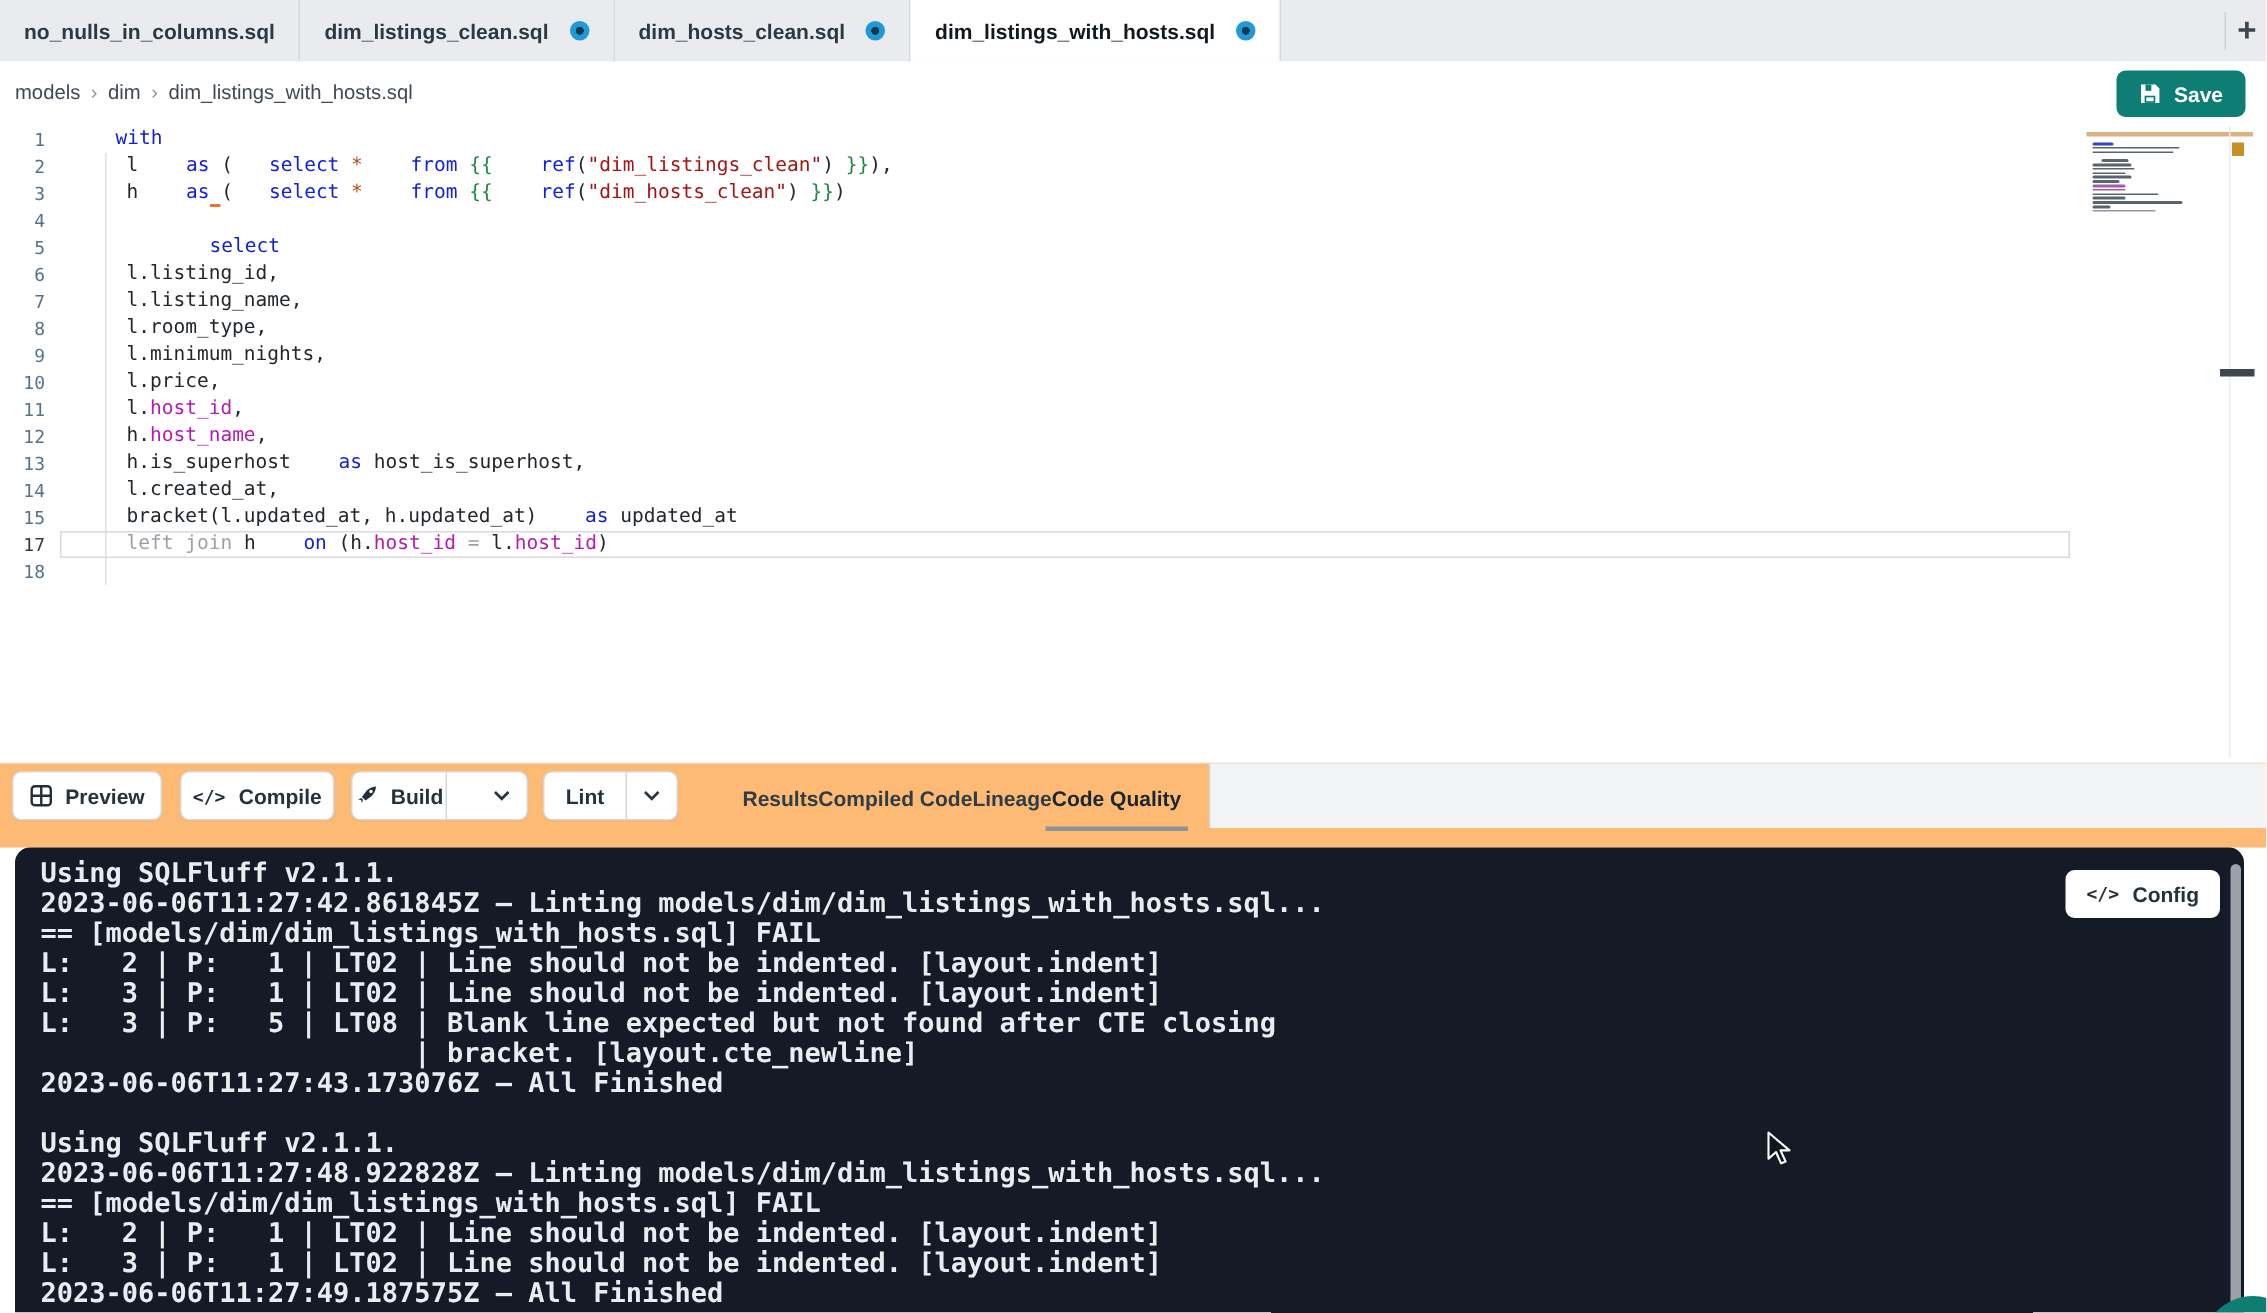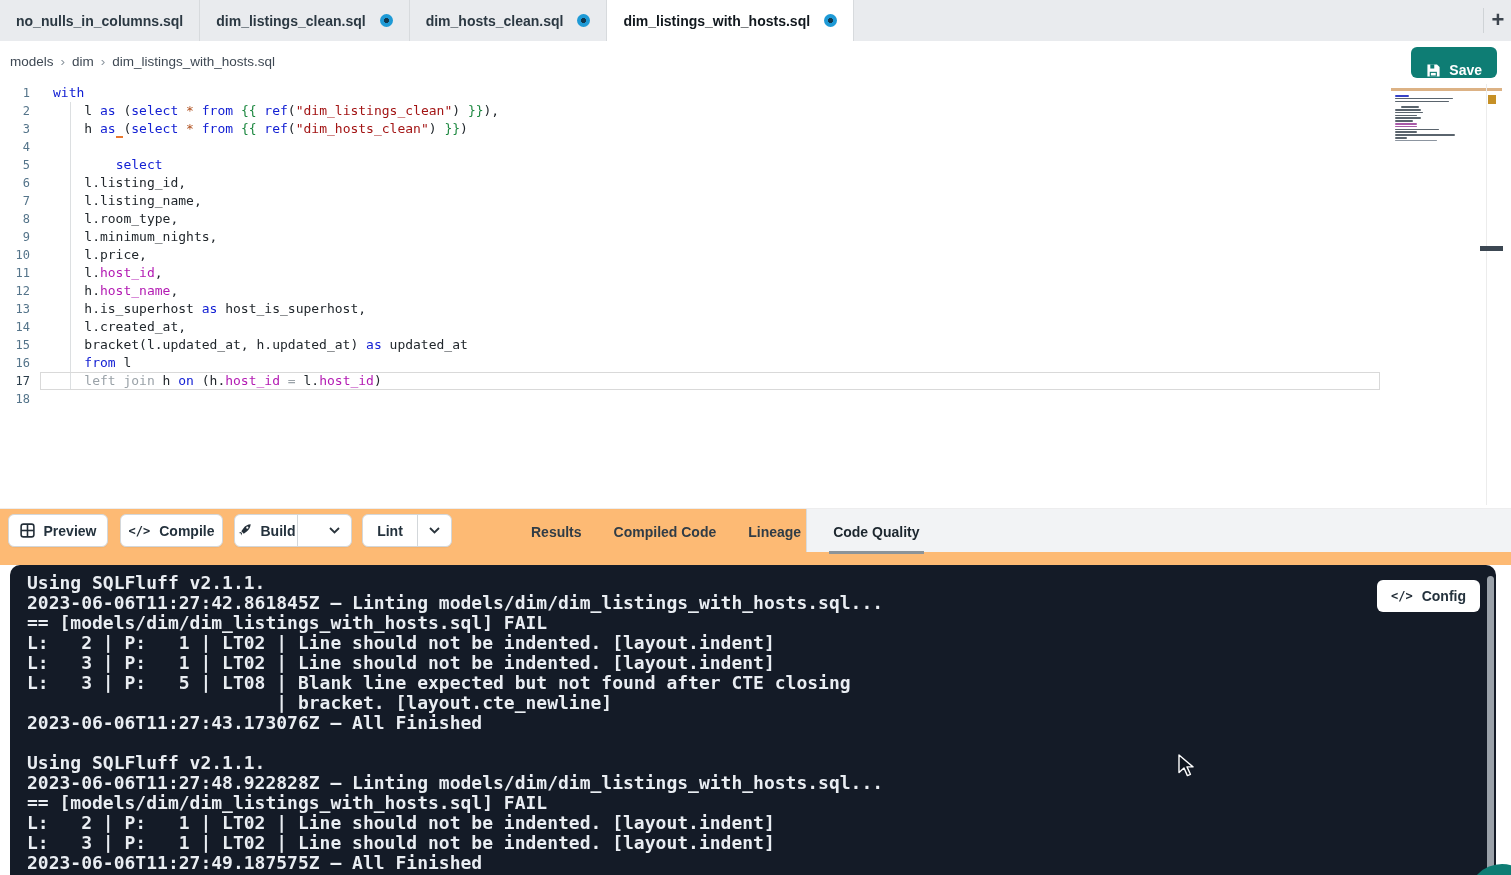--- a/index.html
+++ b/index.html
@@ -29,39 +29,39 @@
     background:none; border:none; font-size:22px; font-weight:700; color:#3d454e; cursor:pointer; line-height:28px;
   }
 
   
   .crumb-bar { position:absolute; left:0; top:41px; width:1511px; height:43px; background:#fff; }
   #breadcrumb { position:absolute; left:10px; top:13px; font-size:13.5px; color:#3f4954; }
   .crumb { cursor:pointer; }
   .crumb-sep { color:#8b959e; margin:0 7px; }
   .save-btn {
     position:absolute; right:14px; top:6px; height:31px; padding:0 15px;
-    display:flex; align-items:flex-end; gap:8px;
+    display:flex; align-items:center; gap:8px;
     background:var(--accent_teal,#0e7d74); color:#fff; border:none; border-radius:6px;
     font-family:"Liberation Sans",sans-serif; font-size:14px; font-weight:700; cursor:pointer;
   }
 
   
   .editor { position:absolute; left:0; top:84px; width:1511px; height:424px; background:#fff; }
   #code-lines { position:absolute; left:0; top:0; right:131px; font-family:"DejaVu Sans Mono", monospace; font-size:13px; }
   .code-line { display:flex; height:18px; line-height:18px; }
   .ln {
     width:40px; padding-right:10px; text-align:right; flex:0 0 40px;
     font-size:12px; color:#54748a; user-select:none;
   }
   .code-line.current .ln { color:#2b3d4a; }
   .lc { flex:1; padding-left:13px; white-space:pre; }
   .code-line.current .lc {
     box-shadow: inset 0 1px 0 #d9d9d9, inset 0 -1px 0 #d9d9d9, inset 1px 0 0 #d9d9d9, inset -1px 0 0 #d9d9d9;
   }
-  .tk-k  { color:var(--syntax_keyword,#1421d4); }
+  .tk-k  { color:var(--syntax_keyword,#1421d4);margin-left:24px; }
   .tk-s  { color:var(--syntax_string,#a31515); }
   .tk-st { color:var(--syntax_star,#b0501e); }
   .tk-j  { color:var(--syntax_jinja,#1d8840); }
   .tk-m  { color:var(--syntax_magenta,#b31bb3);text-align:center; }
   .tk-g  { color:var(--syntax_gray,#9aa2a8); }
   .tk-d  { color:var(--syntax_default,#21272c); }
   .tk-sq { border-bottom:2px solid var(--squiggle_orange,#e8772e); }
   .indent-guide { position:absolute; left:70px; top:18px; height:288px; border-left:1px solid #dcdfe1; }
   .ruler-line { position:absolute; left:1486px; top:0; height:421px; border-left:1px solid #ececec; }
   .minimap { position:absolute; left:1391px; top:2px; width:92px; height:62px; }
@@ -85,21 +85,21 @@
   .split { position:absolute; top:5px; height:33px; display:flex; background:#fff; border:1px solid #d3d7da; border-radius:6px; box-shadow:0 1px 1px rgba(30,40,50,.04); }
   .split-build { left:234px; width:118px;gap:20px; }
   .split-lint  { left:362px; width:90px; }
   .split-main {
     display:flex; align-items:center; justify-content:center; gap:9px; flex:1;
     background:none; border:none; border-right:1px solid #d3d7da;
     font-family:"Liberation Sans",sans-serif; font-size:14px; font-weight:600; color:#24323d; cursor:pointer;
   }
   .split-chev { width:33px; display:flex; align-items:center; justify-content:center; background:none; border:none; cursor:pointer; }
   .code-glyph { font-family:"DejaVu Sans Mono",monospace; font-size:12px; font-weight:700; color:#232e38; }
-  #panel-tabs { position:absolute; left:495px; top:0; height:45px; display:flex; gap:32px; align-items:flex-start;margin-left:36px; }
+  #panel-tabs { position:absolute; left:495px; top:0; height:45px; display:flex; align-items:flex-start; }
   .ptab { position:relative; height:45px; display:flex; align-items:center; font-size:14px; font-weight:600; color:#303c46; cursor:pointer; white-space:nowrap; }
   .ptab.active { color:#1c262e; }
   .ptab.active::after { content:""; position:absolute; left:-4px; right:-4px; bottom:0; height:3px; background:#8d9499; }
 
   
   .terminal {
     position:absolute; left:10px; top:565px; width:1486px; height:330px;
     background:var(--terminal_bg,#141b27); border-radius:10px 10px 0 0;
   }
   #term-pre {
@@ -216,24 +216,20 @@
           <span class="ln">13</span>
           <span class="lc"><span class="tk-d">    h.is_superhost </span><span class="tk-k">as</span><span class="tk-d"> host_is_superhost,</span></span>
         </div>
         <div class="code-line">
           <span class="ln">14</span>
           <span class="lc"><span class="tk-d">    l.created_at,</span></span>
         </div>
         <div class="code-line">
           <span class="ln">15</span>
           <span class="lc"><span class="tk-d">    bracket(l.updated_at, h.updated_at) </span><span class="tk-k">as</span><span class="tk-d"> updated_at</span></span>
-        </div>
-        <div class="code-line">
-          <span class="ln">16</span>
-          <span class="lc"><span class="tk-d">    </span><span class="tk-k">from</span><span class="tk-d"> l</span></span>
         </div>
         <div class="code-line current">
           <span class="ln">17</span>
           <span class="lc"><span class="tk-d">    </span><span class="tk-g">left join</span><span class="tk-d"> h </span><span class="tk-k">on</span><span class="tk-d"> (h.</span><span class="tk-m">host_id</span><span class="tk-d"> </span><span class="tk-g">=</span><span class="tk-d"> l.</span><span class="tk-m">host_id</span><span class="tk-d">)</span></span>
         </div>
         <div class="code-line">
           <span class="ln">18</span>
           <span class="lc"></span>
         </div>
       </div>

